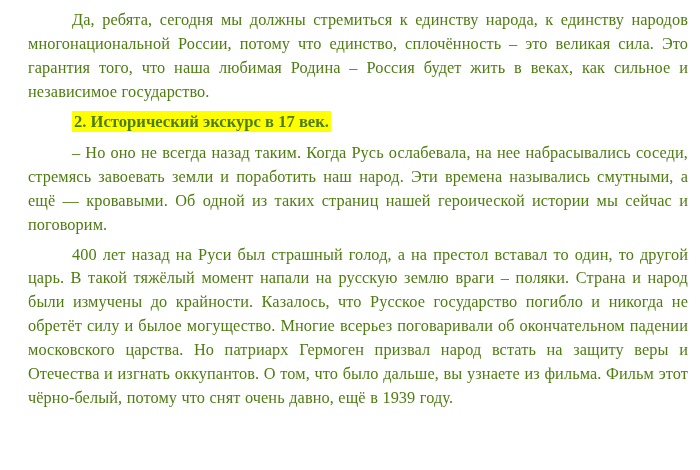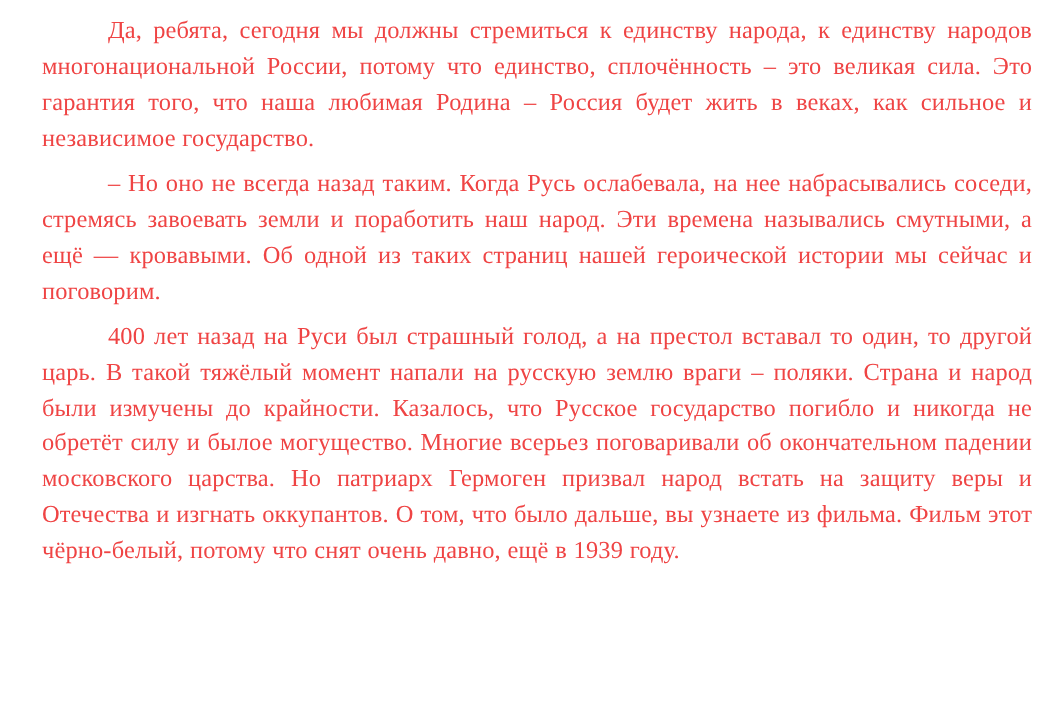--- a/index.html
+++ b/index.html
@@ -7,21 +7,21 @@
     padding: 0;
     background: #ffffff;
   }
   .page {
     position: relative;
     width: 700px;
     height: 470px;
     background: #ffffff;
     overflow: hidden;
     font-family: "Liberation Serif", serif;
-    color: #ef4444;
+    color: #4d7c0f;
   }
   .doc-body {
     padding: 8px 12px 0 28px;
     box-sizing: border-box;
   }
   p.para {
     margin: 0 0 6px 0;
     text-indent: 44px;
     text-align: justify;
     font-size: 16.3px;
@@ -49,19 +49,22 @@
   }
 </style>
 </head>
 <body>
 
 <div class="page">
   <div class="doc-body">
 
     <p class="para">Да, ребята, сегодня мы должны стремиться к единству народа, к единству народов многонациональной России, потому что единство, сплочённость – это великая сила. Это гарантия того, что наша любимая Родина – Россия будет жить в веках, как сильное и независимое государство.</p>
 
+    <div class="heading-wrap">
+      <span class="heading">2. Исторический экскурс в 17 век.</span>
+    </div>
 
     <p class="para dash">– Но оно не всегда назад таким. Когда Русь ослабевала, на нее набрасывались соседи, стремясь завоевать земли и поработить наш народ. Эти времена назывались смутными, а ещё — кровавыми. Об одной из таких страниц нашей героической истории мы сейчас и поговорим.</p>
 
     <p class="para last">400 лет назад на Руси был страшный голод, а на престол вставал то один, то другой царь. В такой тяжёлый момент напали на русскую землю враги – поляки. Страна и народ были измучены до крайности. Казалось, что Русское государство погибло и никогда не обретёт силу и былое могущество. Многие всерьез поговаривали об окончательном падении московского царства. Но патриарх Гермоген призвал народ встать на защиту веры и Отечества и изгнать оккупантов. О том, что было дальше, вы узнаете из фильма. Фильм этот чёрно-белый, потому что снят очень давно, ещё в 1939 году.</p>
 
   </div>
 </div>
 
 </body></html>

